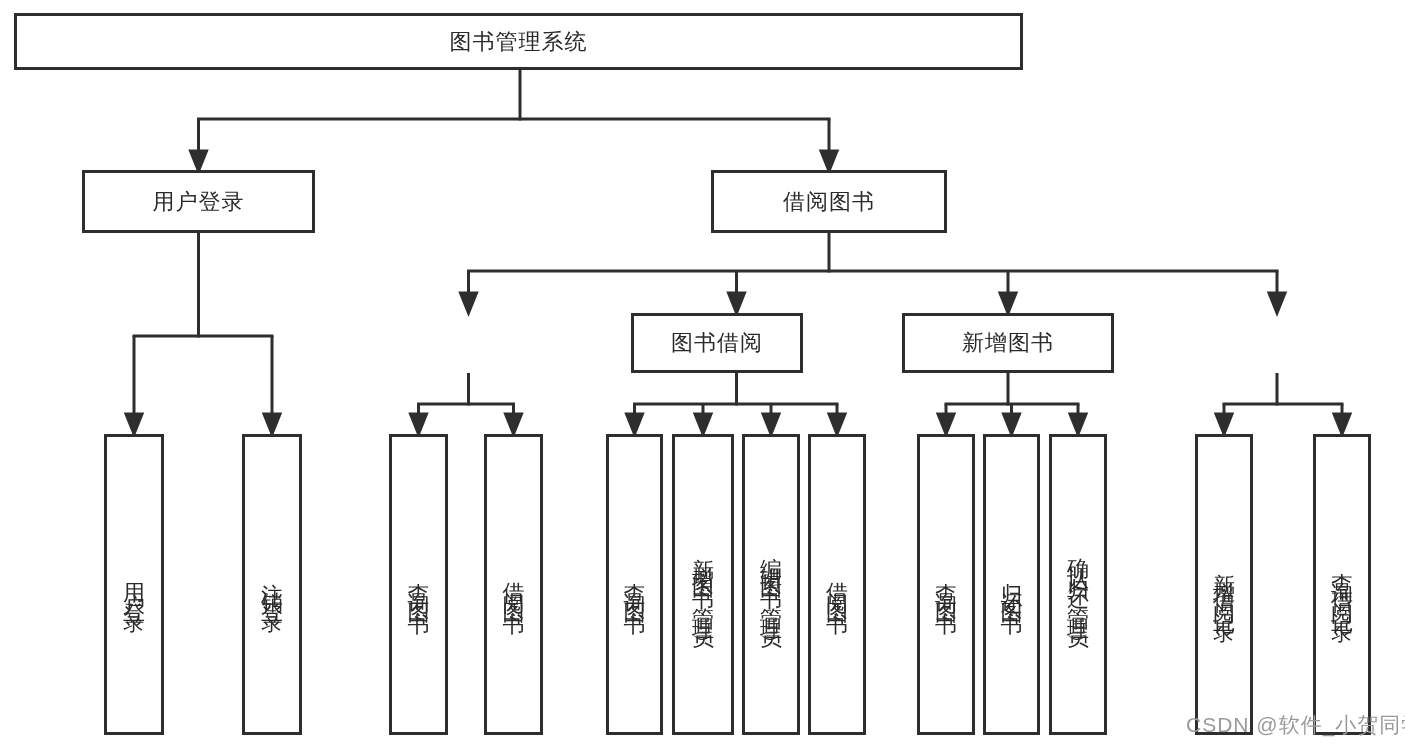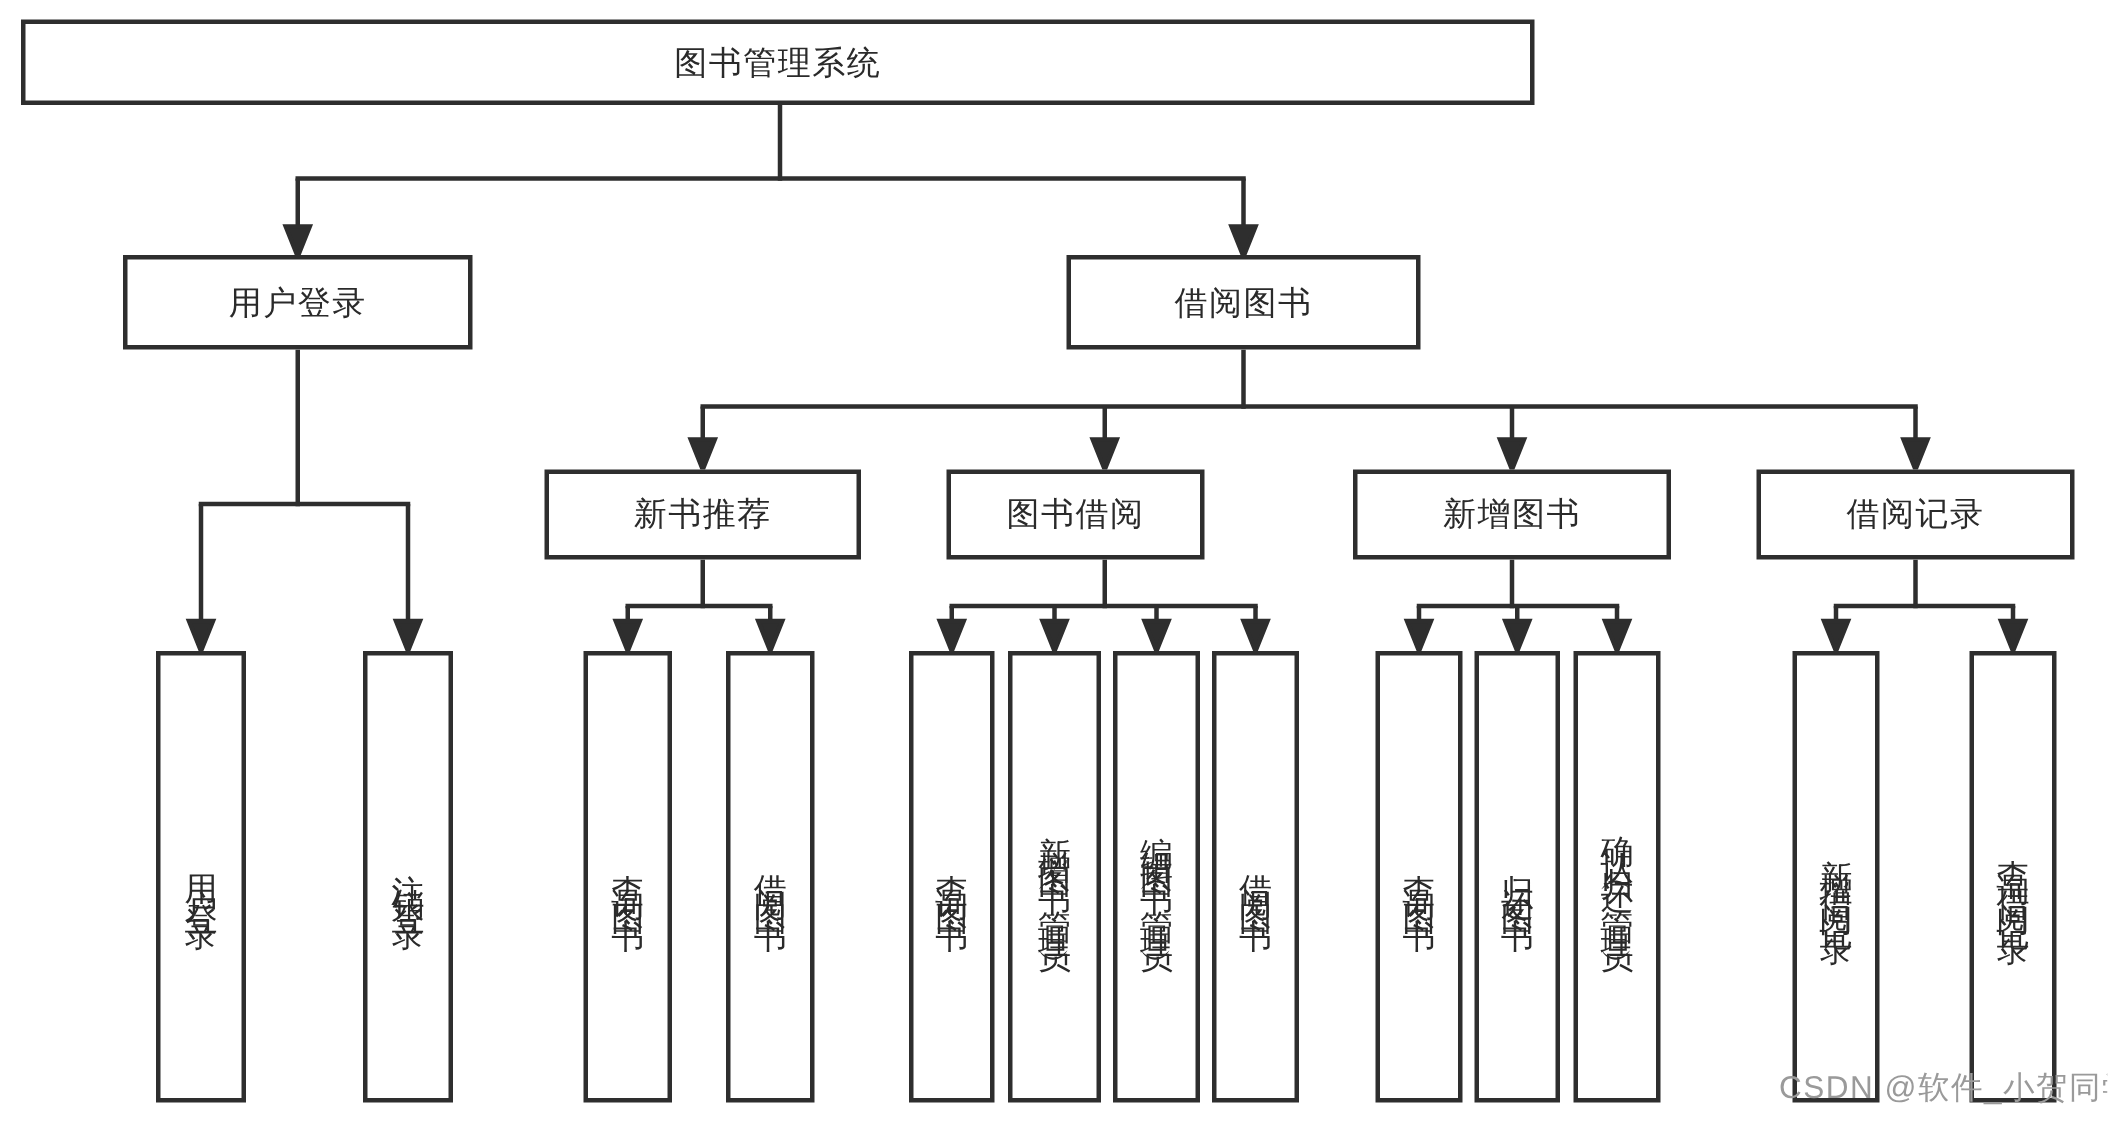--- a/index.html
+++ b/index.html
@@ -111,24 +111,22 @@
       <line x1="1342" y1="404" x2="1342" y2="418"></line>
       <polygon points="1334,414 1350,414 1342,434"></polygon>
     </g>
   </svg>
 
   <div class="box" style="left:14px;top:13px;width:1009px;height:57px">图书管理系统</div>
 
   <div class="box" style="left:82px;top:170px;width:233px;height:63px">用户登录</div>
   <div class="box" style="left:711px;top:170px;width:236px;height:63px">借阅图书</div>
 
-  <div class="box" style="left:363px;top:313px;width:211px;height:60px">新书推荐</div>
   <div class="box" style="left:631px;top:313px;width:172px;height:60px">图书借阅</div>
   <div class="box" style="left:902px;top:313px;width:212px;height:60px">新增图书</div>
-  <div class="box" style="left:1171px;top:313px;width:212px;height:60px">借阅记录</div>
 
   <div class="box v" style="left:104px;top:434px;width:60px;height:301px">用户登录</div>
   <div class="box v" style="left:242px;top:434px;width:60px;height:301px">注销登录</div>
 
   <div class="box v" style="left:389px;top:434px;width:59px;height:301px">查询图书</div>
   <div class="box v" style="left:484px;top:434px;width:59px;height:301px">借阅图书</div>
 
   <div class="box v" style="left:606px;top:434px;width:57px;height:301px">查询图书</div>
   <div class="box v" style="left:672px;top:434px;width:62px;height:301px">新增图书（管理员）</div>
   <div class="box v" style="left:742px;top:434px;width:58px;height:301px">编辑图书（管理员）</div>

